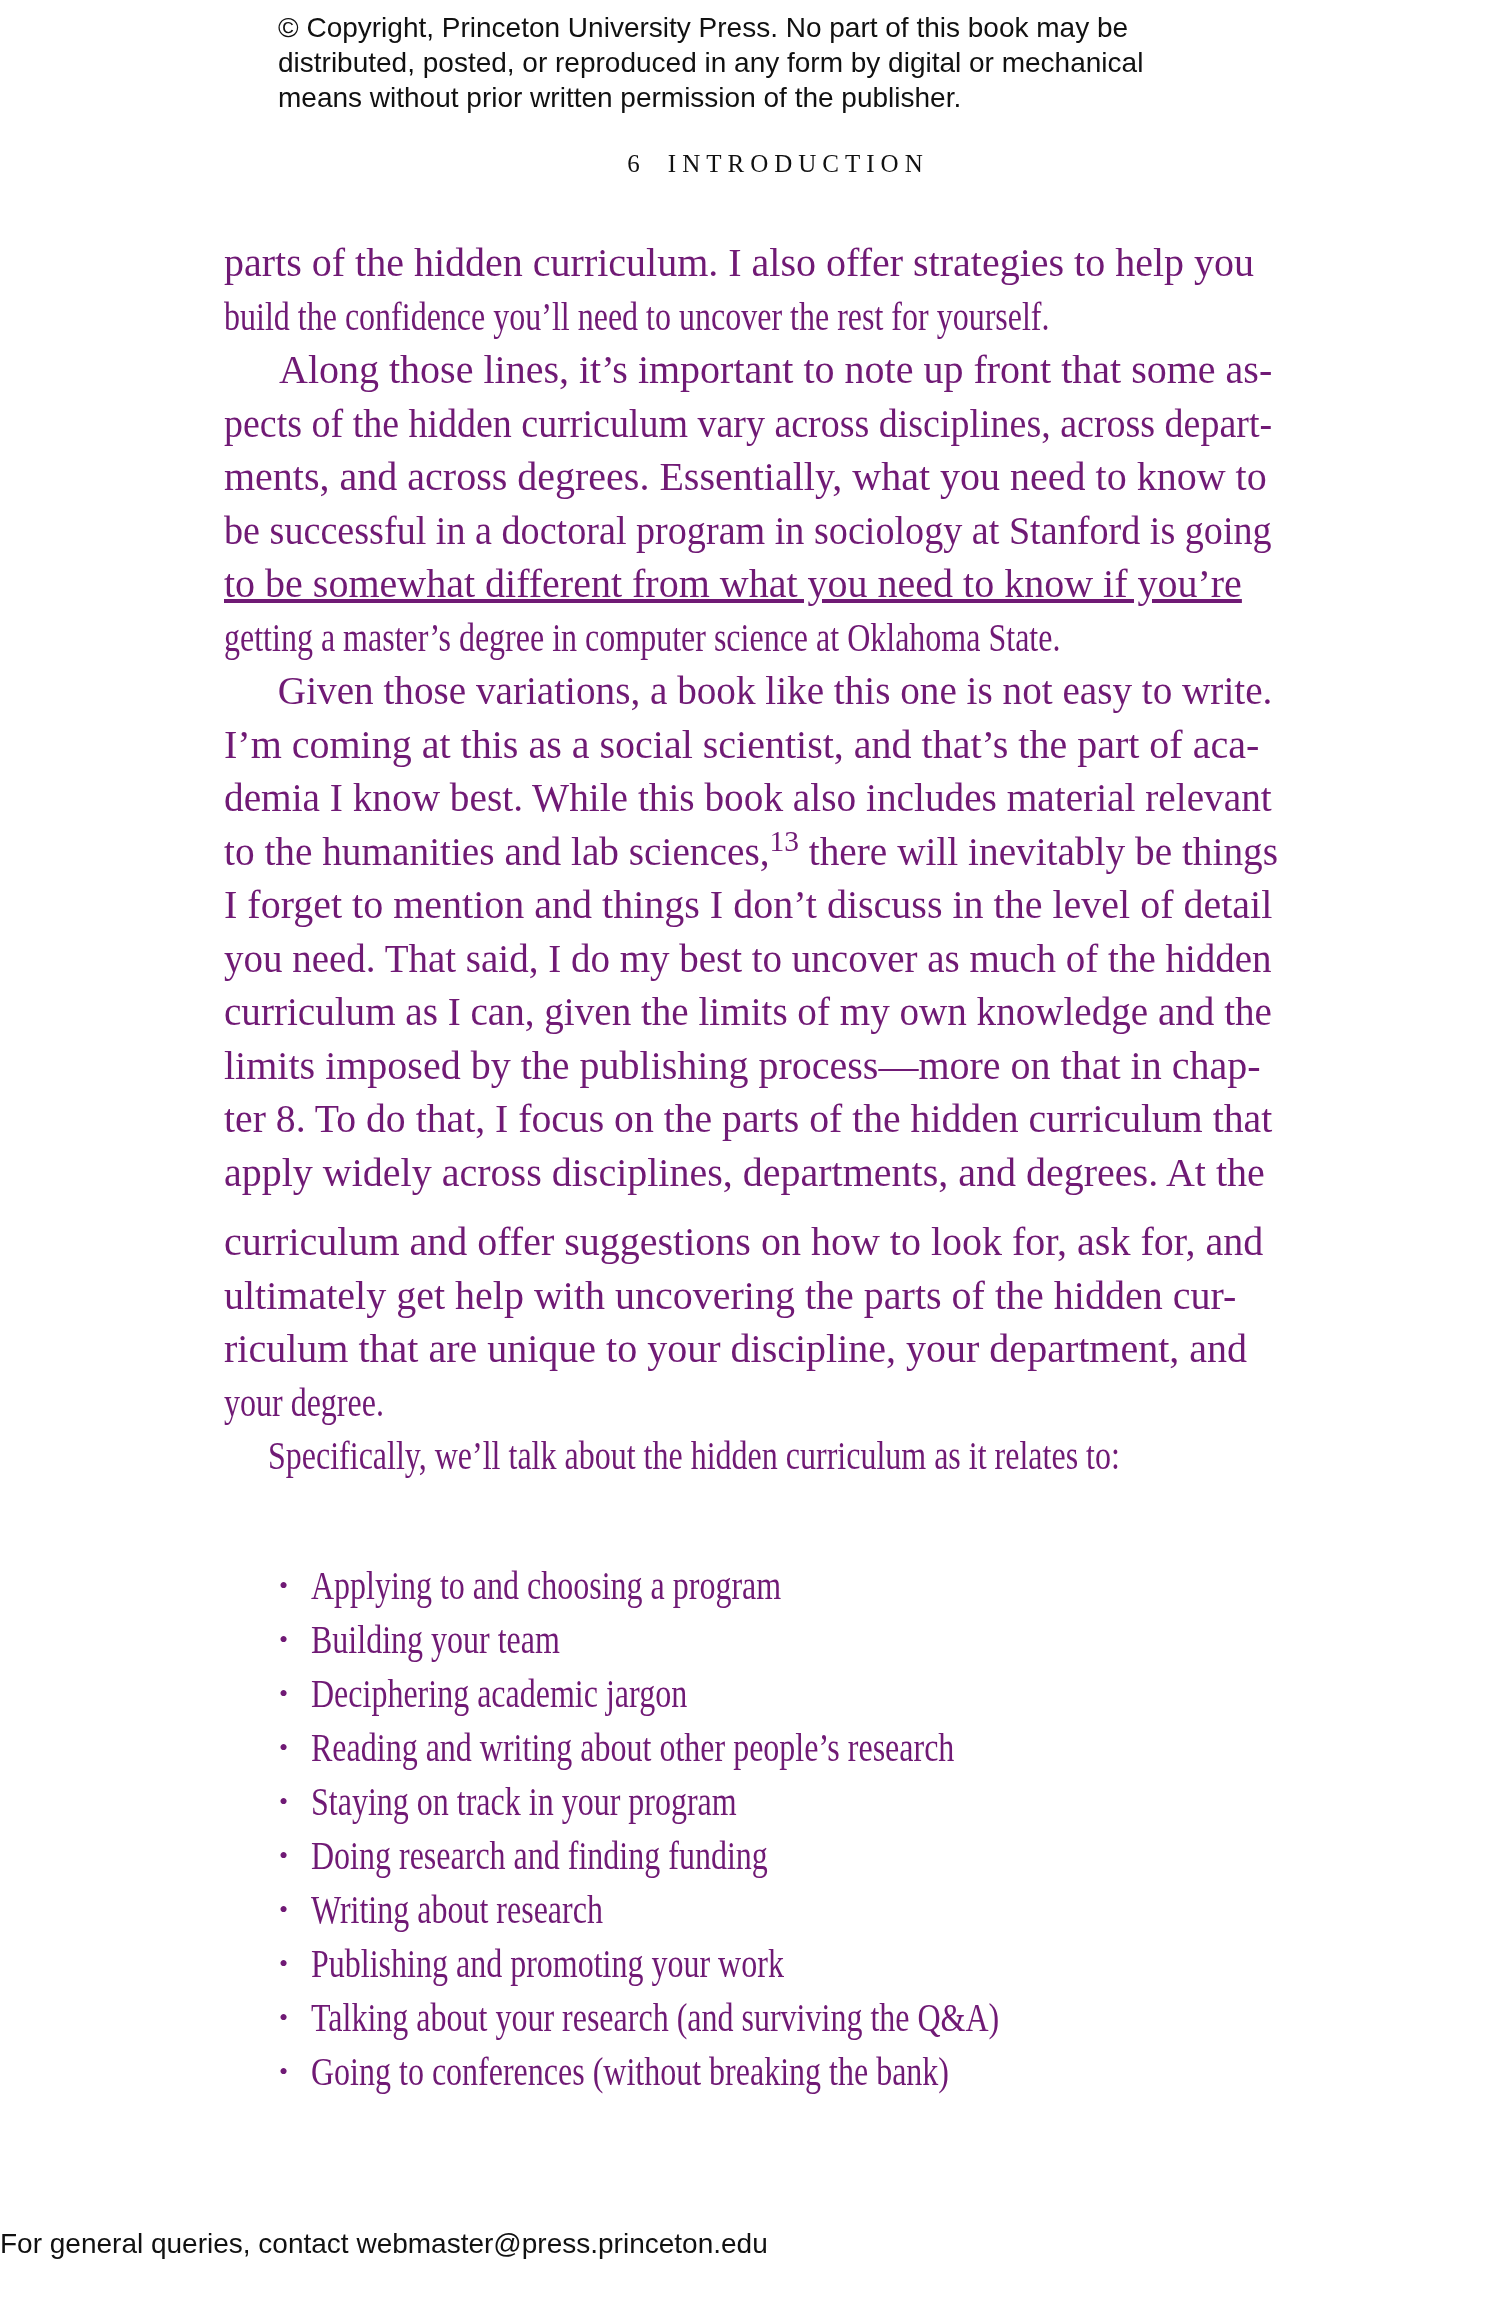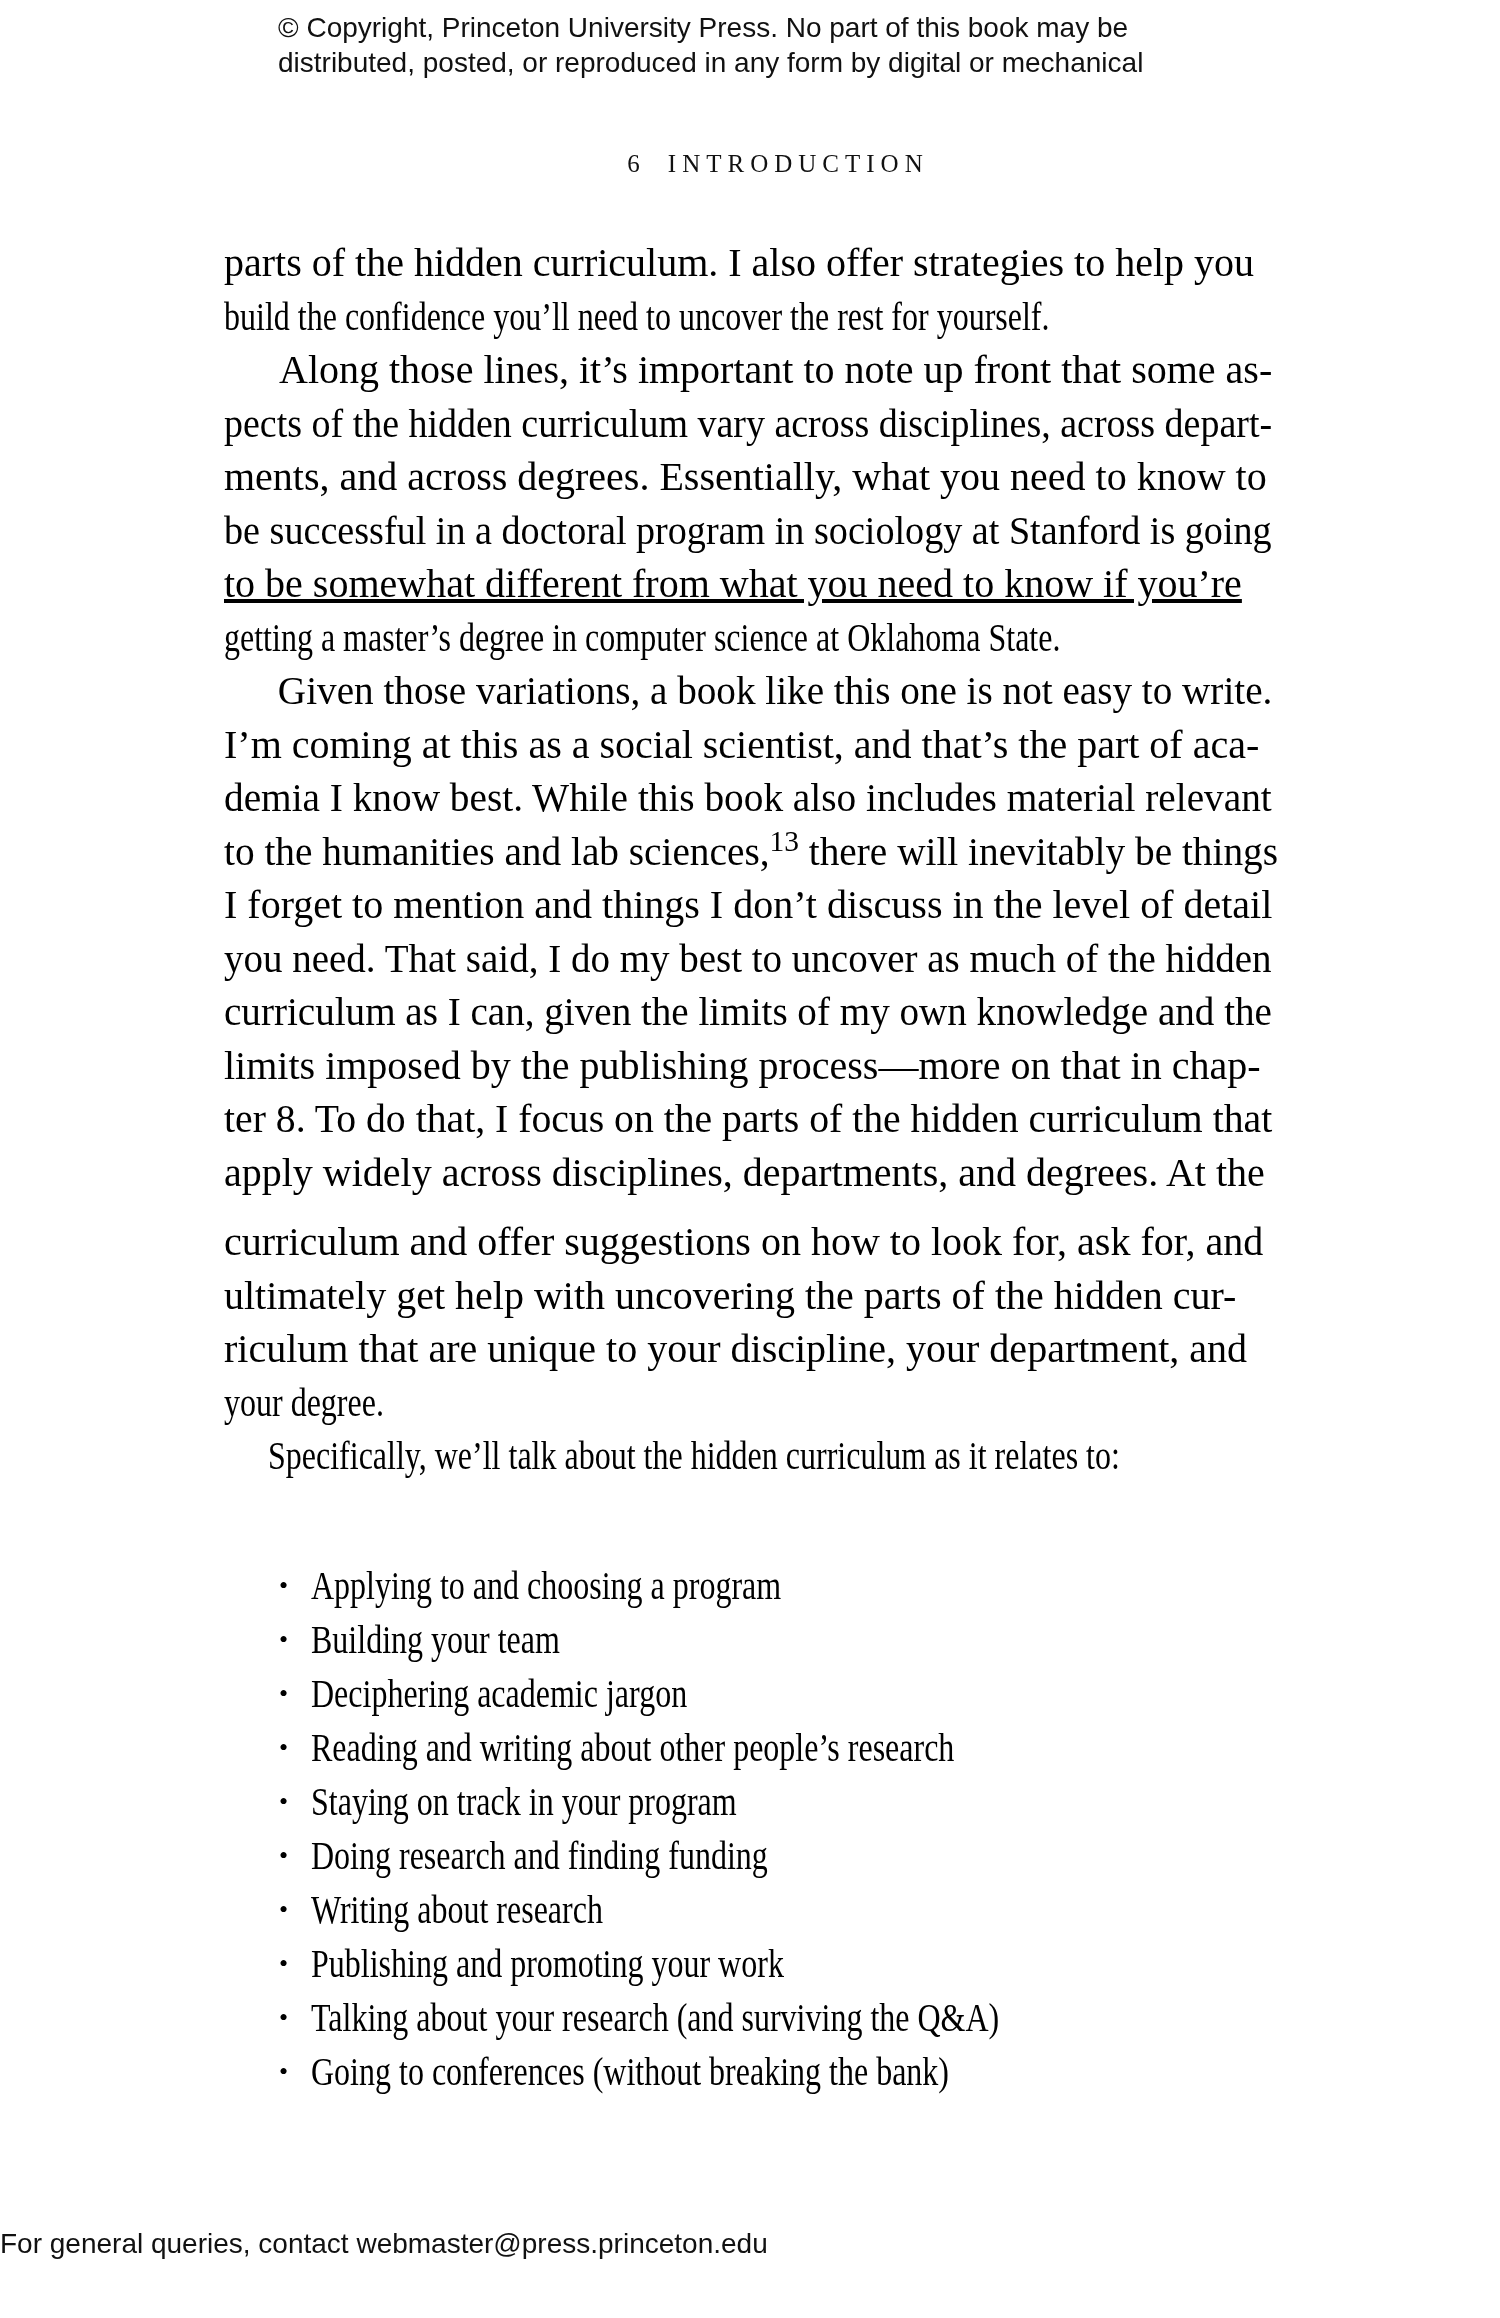--- a/index.html
+++ b/index.html
@@ -18,21 +18,21 @@
   
   .runhead{
     position:absolute;left:0;top:150px;width:1500px;
     text-align:center;font-size:25px;color:#111;
     letter-spacing:6px;white-space:nowrap;padding-left:28px;
   }
   .runhead .pgnum{margin-right:28px;letter-spacing:0;}
   
   .bodycol{
     position:absolute;left:224px;top:236px;width:1048px;
-    font-size:40px;line-height:53.5px;color:#000000;
+    font-size:40px;line-height:53.5px;color:#701a75;
   }
   .line{
     white-space:nowrap;display:block;
     transform-origin:0 50%;
   }
   .indent{padding-left:55px;}
   .sup{vertical-align:super;font-size:30px;line-height:0;}
   
   .bullets{
     list-style:none;margin:76px 0 0 0;padding:0;
@@ -53,20 +53,21 @@
     font-family:"Liberation Sans","DejaVu Sans",sans-serif;
     font-size:28px;color:#111;
   }
 </style>
 </head>
 <body>
 
 <div class="copyright">
   <div>© Copyright, Princeton University Press. No part of this book may be</div>
   <div>distributed, posted, or reproduced in any form by digital or mechanical</div>
+  <div>means without prior written permission of the publisher.</div>
 </div>
 
 <div class="runhead">
   <span class="pgnum">6</span><span>INTRODUCTION</span>
 </div>
 
 <div class="bodycol">
   <div class="line j" style="transform: scaleX(1);">parts of the hidden curriculum. I also offer strategies to help you</div>
   <div class="line nojust" style="transform: scaleX(0.8);">build the confidence you’ll need to uncover the rest for yourself.</div>
   <div class="line j indent" style="transform: scaleX(1);">Along those lines, it’s important to note up front that some as-</div>

